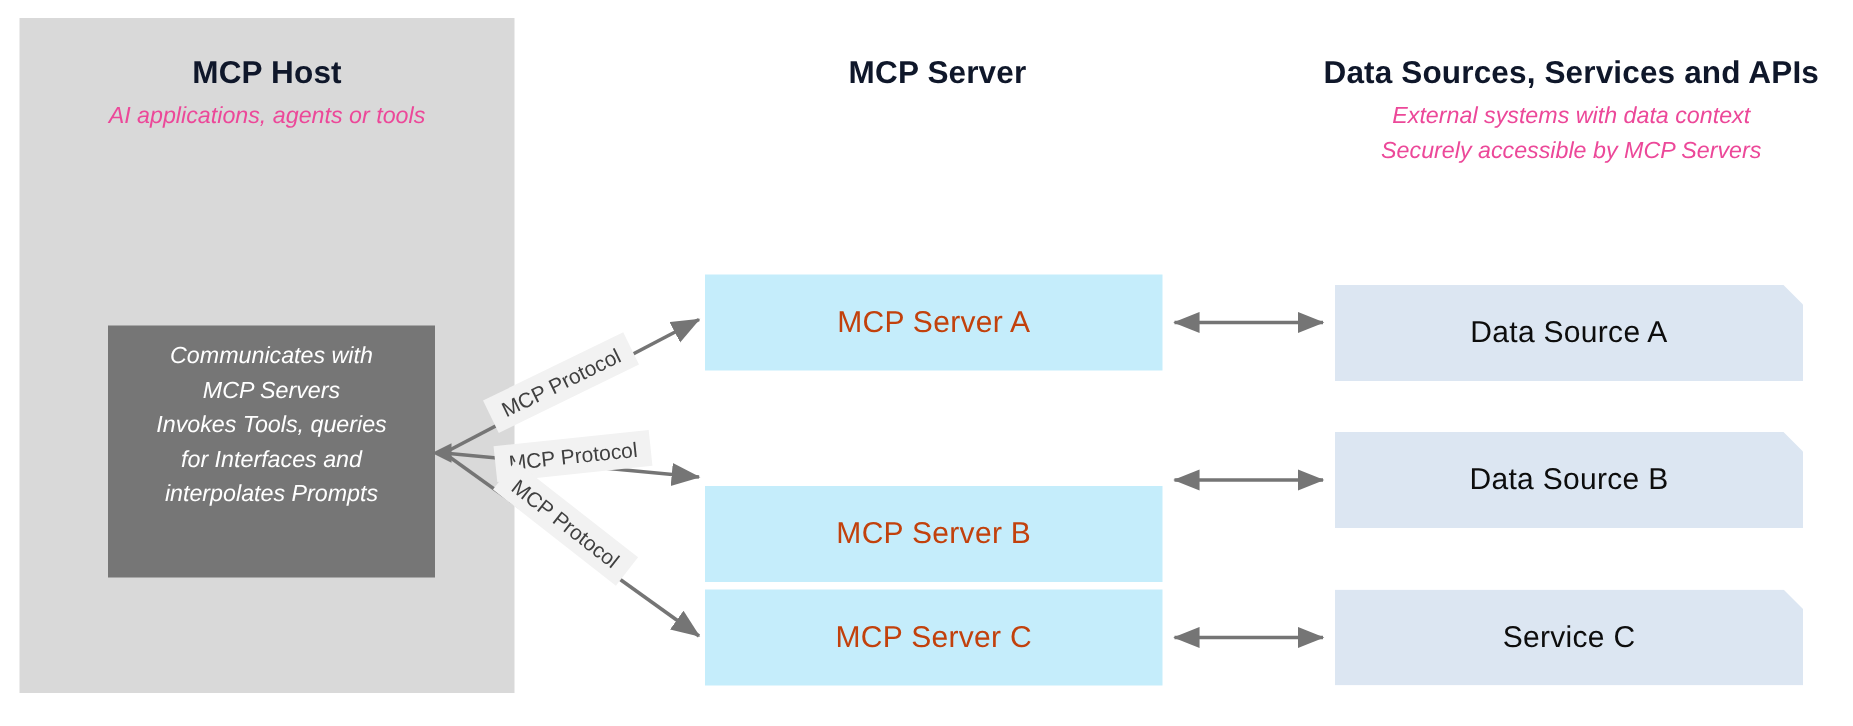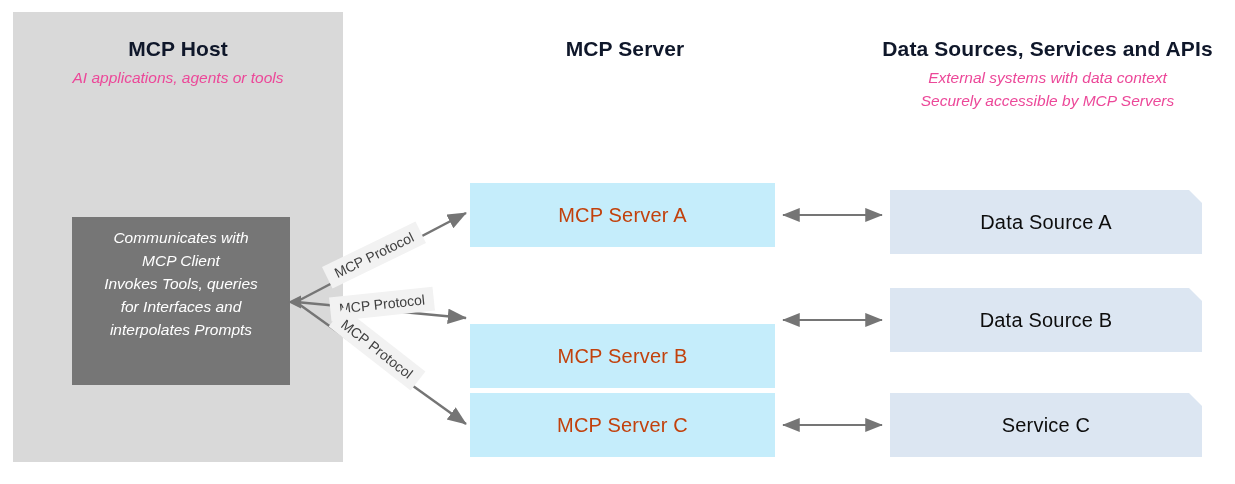--- a/index.html
+++ b/index.html
@@ -163,21 +163,21 @@
     <div class="col-title">MCP Server</div>
   </div>
 
   <div class="col-header" id="header-data">
     <div class="col-title">Data Sources, Services and APIs</div>
     <div class="col-sub" id="header-data-sub">External systems with data context<br>Securely accessible by MCP Servers</div>
   </div>
 
   <div id="mcp-client">
     <div class="client-sub">Communicates with</div>
-    <div class="client-sub">MCP Client</div>
+    <div class="client-sub">MCP Servers</div>
     <div class="client-sub">Invokes Tools, queries</div>
     <div class="client-sub">for Interfaces and</div>
     <div class="client-sub">interpolates Prompts</div>
   </div>
 
   <svg id="connectors" viewBox="0 0 1235 484" xmlns="http://www.w3.org/2000/svg">
     <defs>
       <marker id="arrow-end" markerWidth="9" markerHeight="9" refX="7.6" refY="3.2" orient="auto" markerUnits="strokeWidth">
         <path d="M0,0 L8,3.2 L0,6.4 z" fill="#757575"></path>
       </marker>

